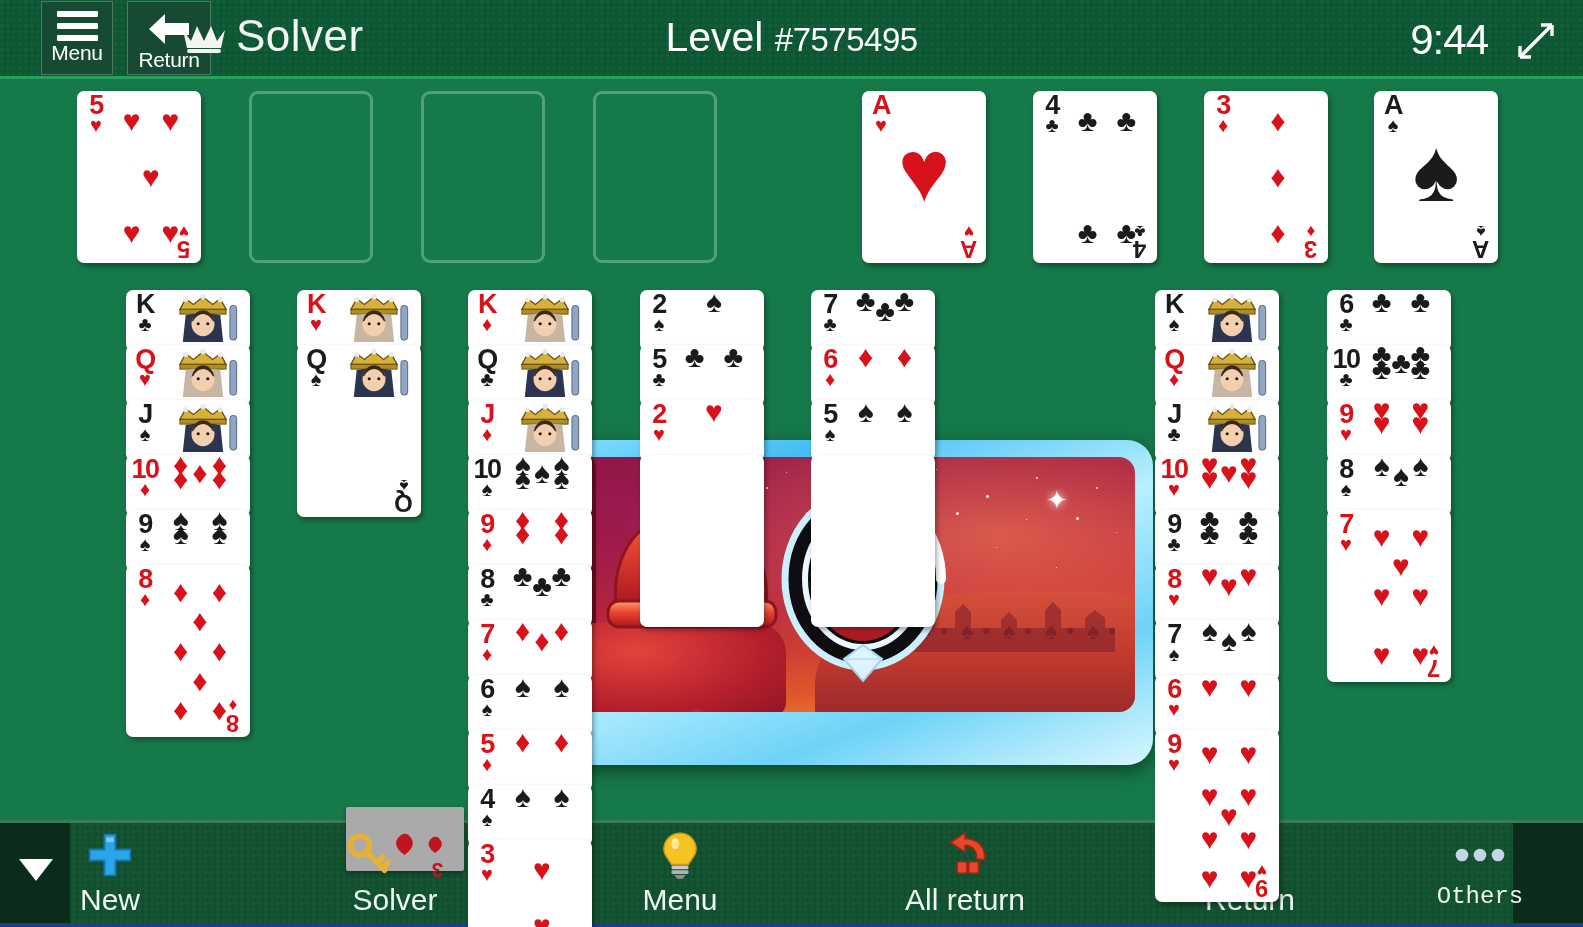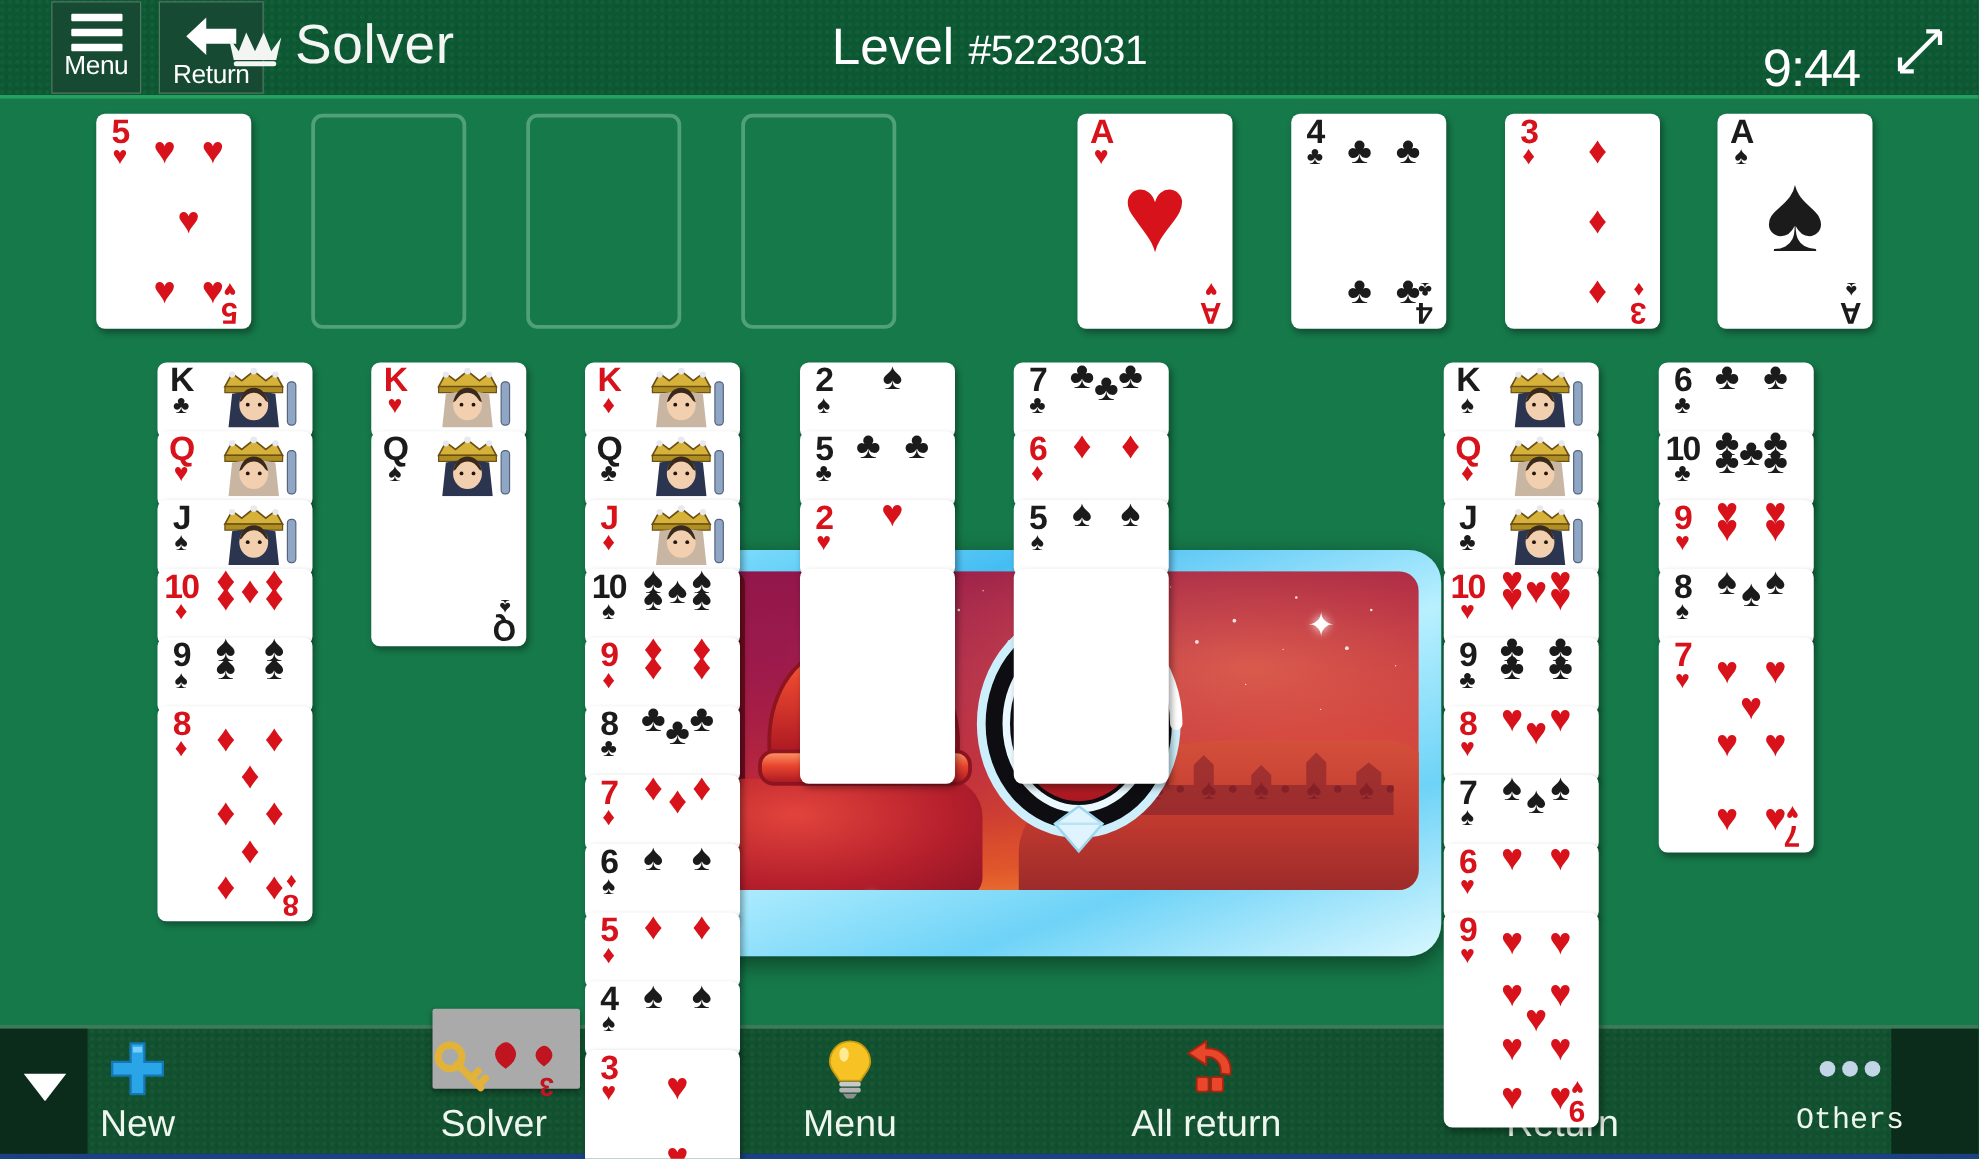--- a/index.html
+++ b/index.html
@@ -48,21 +48,21 @@
   #crown-icon { position:absolute; left:180px; top:22px; width:48px; height:32px; }
   #difficulty-label {
     position:absolute; left:236px; top:11px;
     font-size:44px; color:#f2f5f2; letter-spacing:0.5px; font-weight:400;
   }
   #game-title {
     position:absolute; left:0; top:14px; width:1583px; text-align:center;
     font-size:41px; color:#ffffff; pointer-events:none;
   }
   #game-title .num { font-size:33px; letter-spacing:-0.5px; }
-  #timer { position:absolute; right:95px; top:31px; font-size:42px; color:#fff; letter-spacing:-1px; }
+  #timer { position:absolute; right:95px; top:16px; font-size:42px; color:#fff; letter-spacing:-1px; }
   #fullscreen-btn { position:absolute; right:24px; top:18px; width:46px; height:46px; cursor:pointer; }
 
   
   .card {
     position:absolute; background:#fff; border-radius:7px;
     box-shadow:2px 3px 5px rgba(0,0,0,0.35);
     overflow:hidden;
   }
   .slot {
     position:absolute; border:3px solid rgba(190,235,210,0.35);
@@ -188,21 +188,21 @@
     </div>
 
     <svg id="crown-icon" viewBox="0 0 48 32">
       <path d="M3 8 L11 19 L17 4 L24 19 L31 4 L37 19 L45 8 L41 26 L7 26 Z" fill="#f2f5f2"></path>
       <rect x="7" y="27" width="34" height="4" rx="2" fill="#f2f5f2"></rect>
     </svg>
     <div id="difficulty-label">Solver</div>
 
     <div id="game-title">
       <span>Level</span>
-      <span class="num">#5223031</span>
+      <span class="num">#7575495</span>
     </div>
 
     <div id="timer">9:44</div>
 
     <svg id="fullscreen-btn" viewBox="0 0 46 46">
       <path d="M7 39 L39 7" stroke="#fff" stroke-width="3.4" fill="none"></path>
       <path d="M39 7 L39 18 M39 7 L28 7" stroke="#fff" stroke-width="3.4" fill="none"></path>
       <path d="M7 39 L7 28 M7 39 L18 39" stroke="#fff" stroke-width="3.4" fill="none"></path>
     </svg>
   </div>

